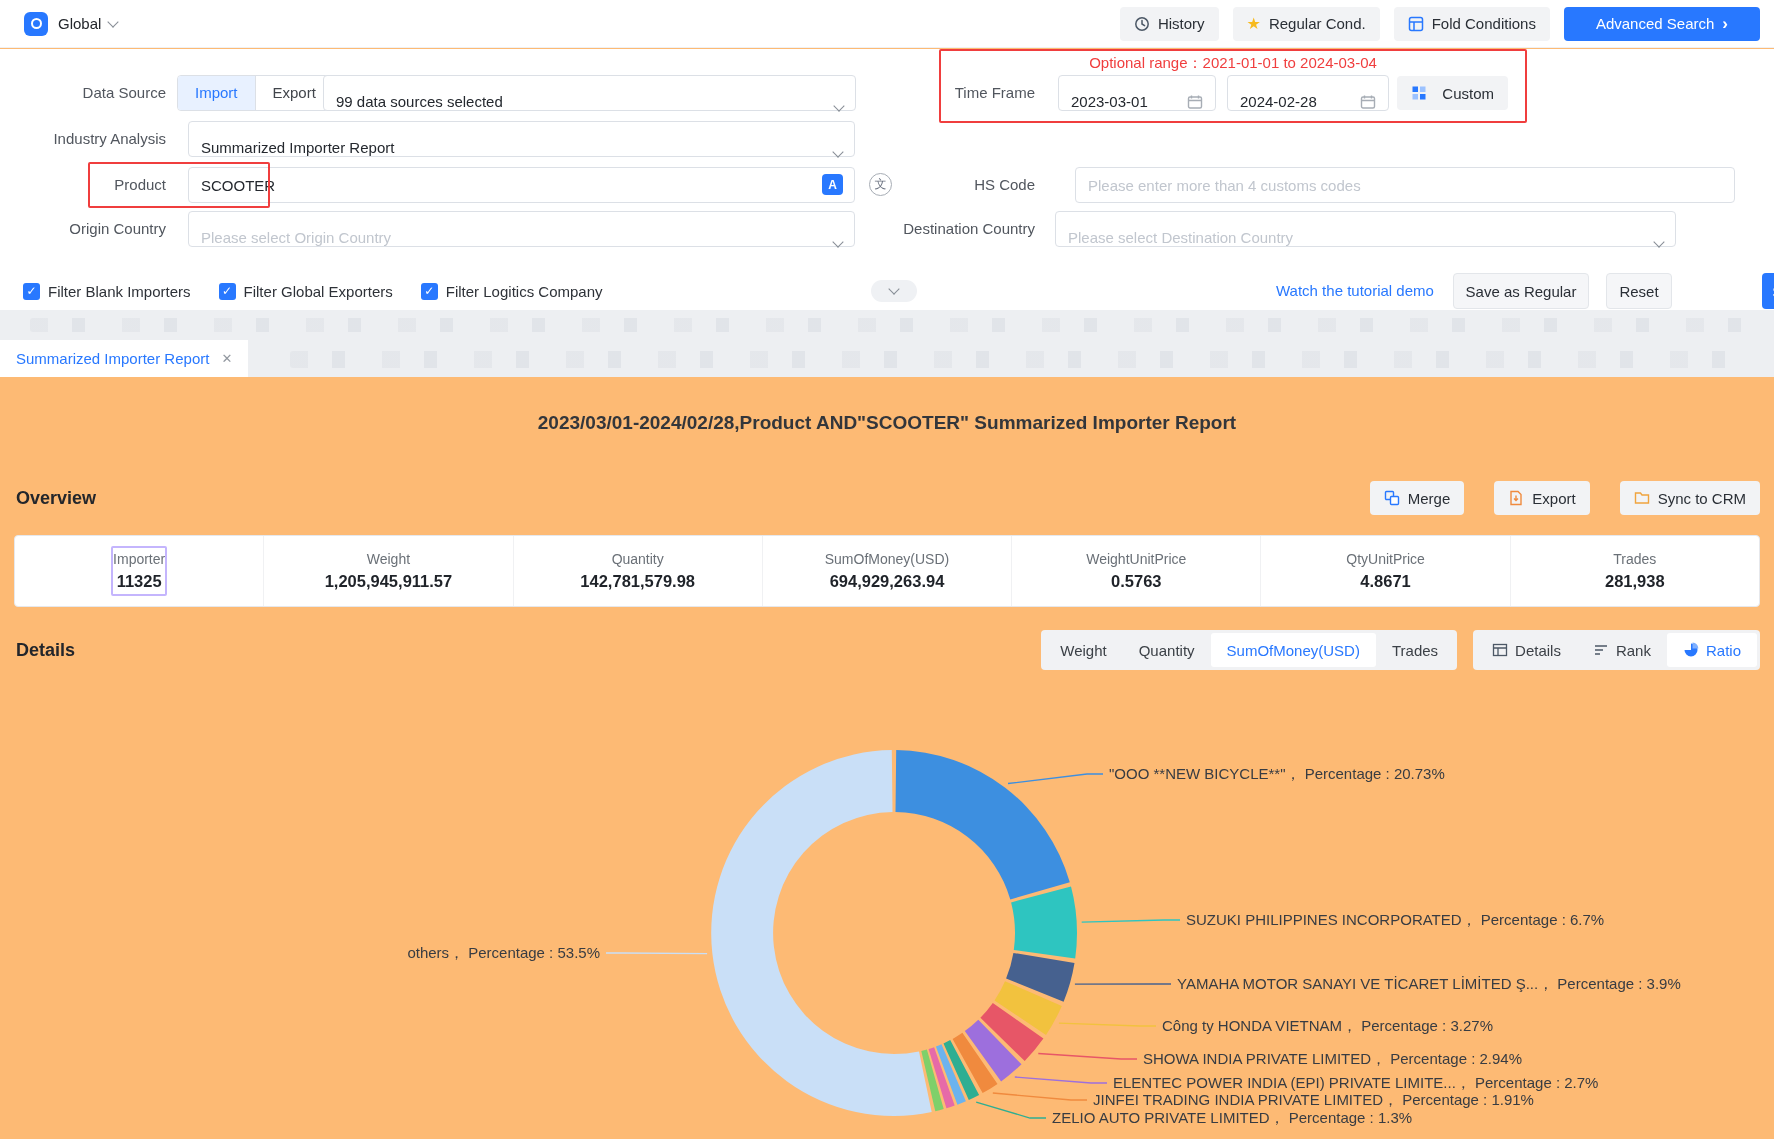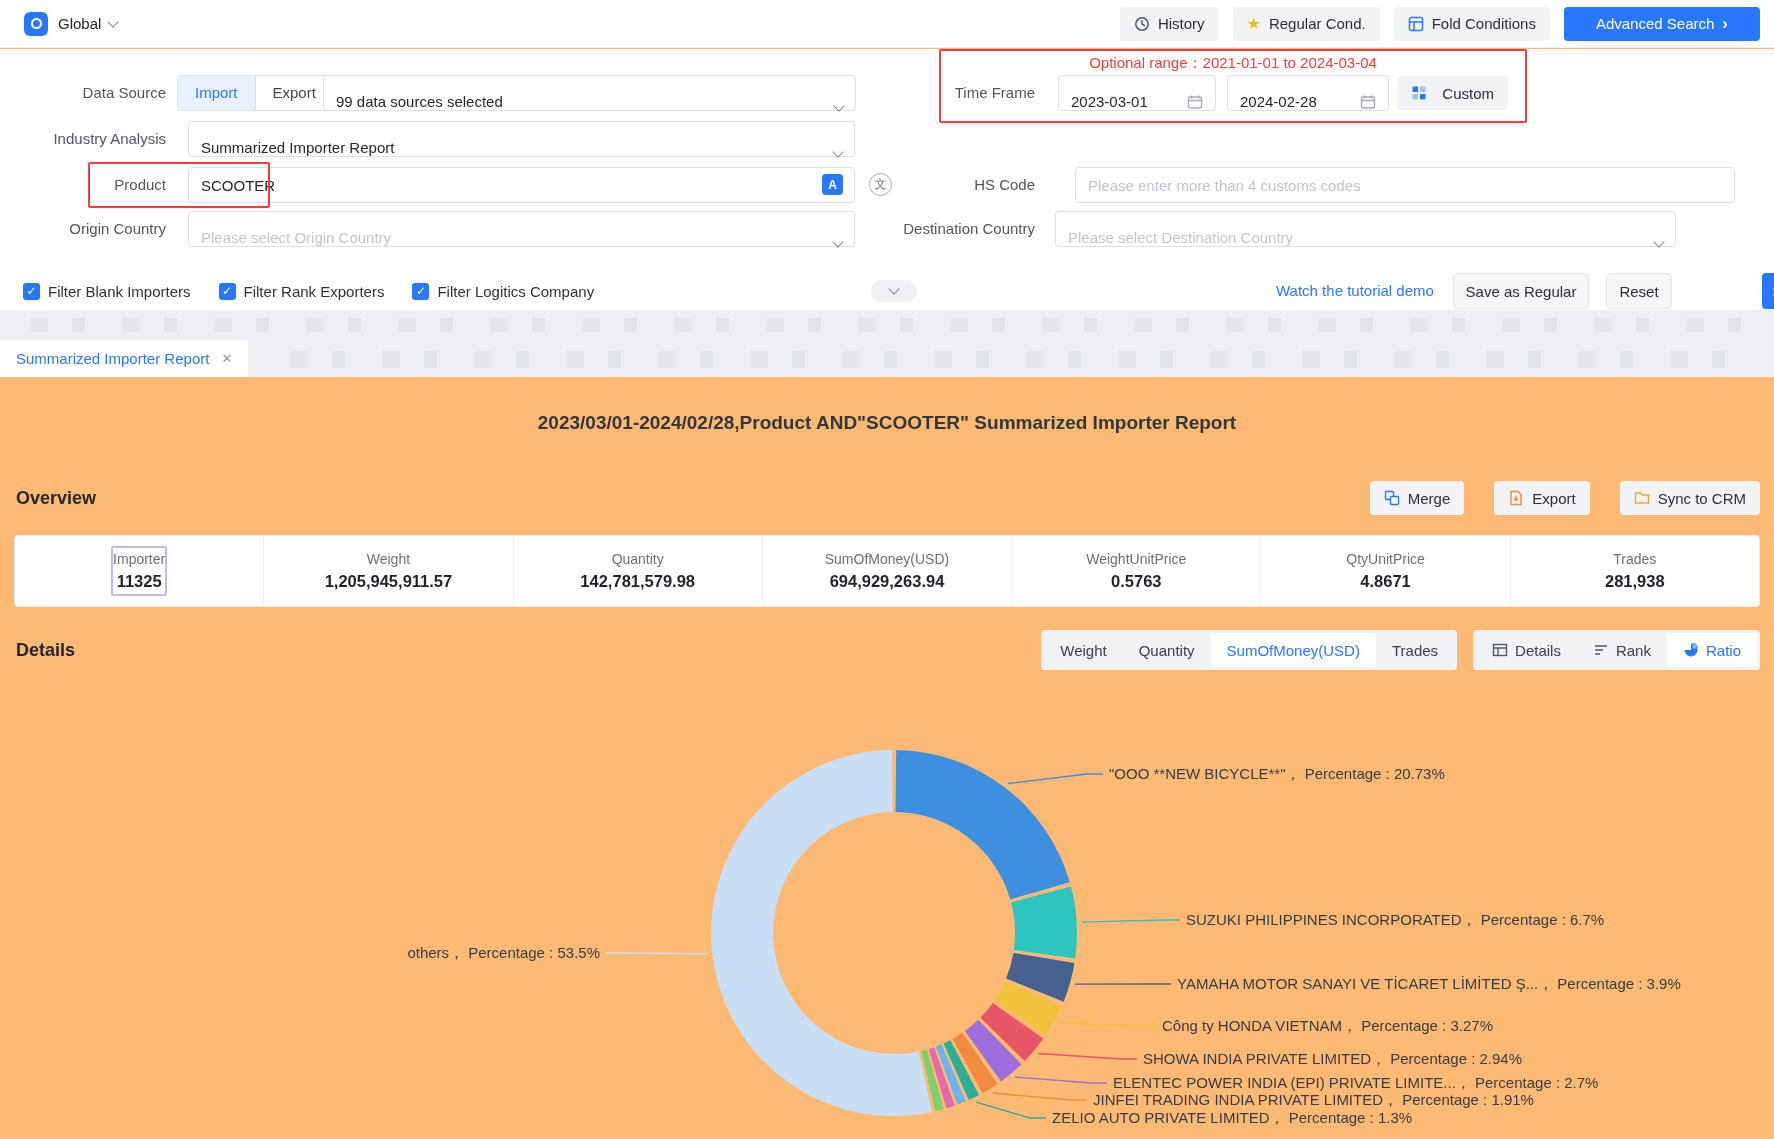--- a/index.html
+++ b/index.html
@@ -195,21 +195,21 @@
       <span class="chev"></span>
     </div>
 
     <div class="fchecks" style="top:224px;left:23px">
       <div class="fcheck">
         <span class="cbox">✓</span>
         <span>Filter Blank Importers</span>
       </div>
       <div class="fcheck">
         <span class="cbox">✓</span>
-        <span>Filter Rank Exporters</span>
+        <span>Filter Global Exporters</span>
       </div>
       <div class="fcheck">
         <span class="cbox">✓</span>
         <span>Filter Logitics Company</span>
       </div>
     </div>
     <div class="pill" style="top:231px;left:871px">
       <span class="chev"></span>
     </div>
     <div class="link" style="top:224px;left:1276px">Watch the tutorial demo</div>

